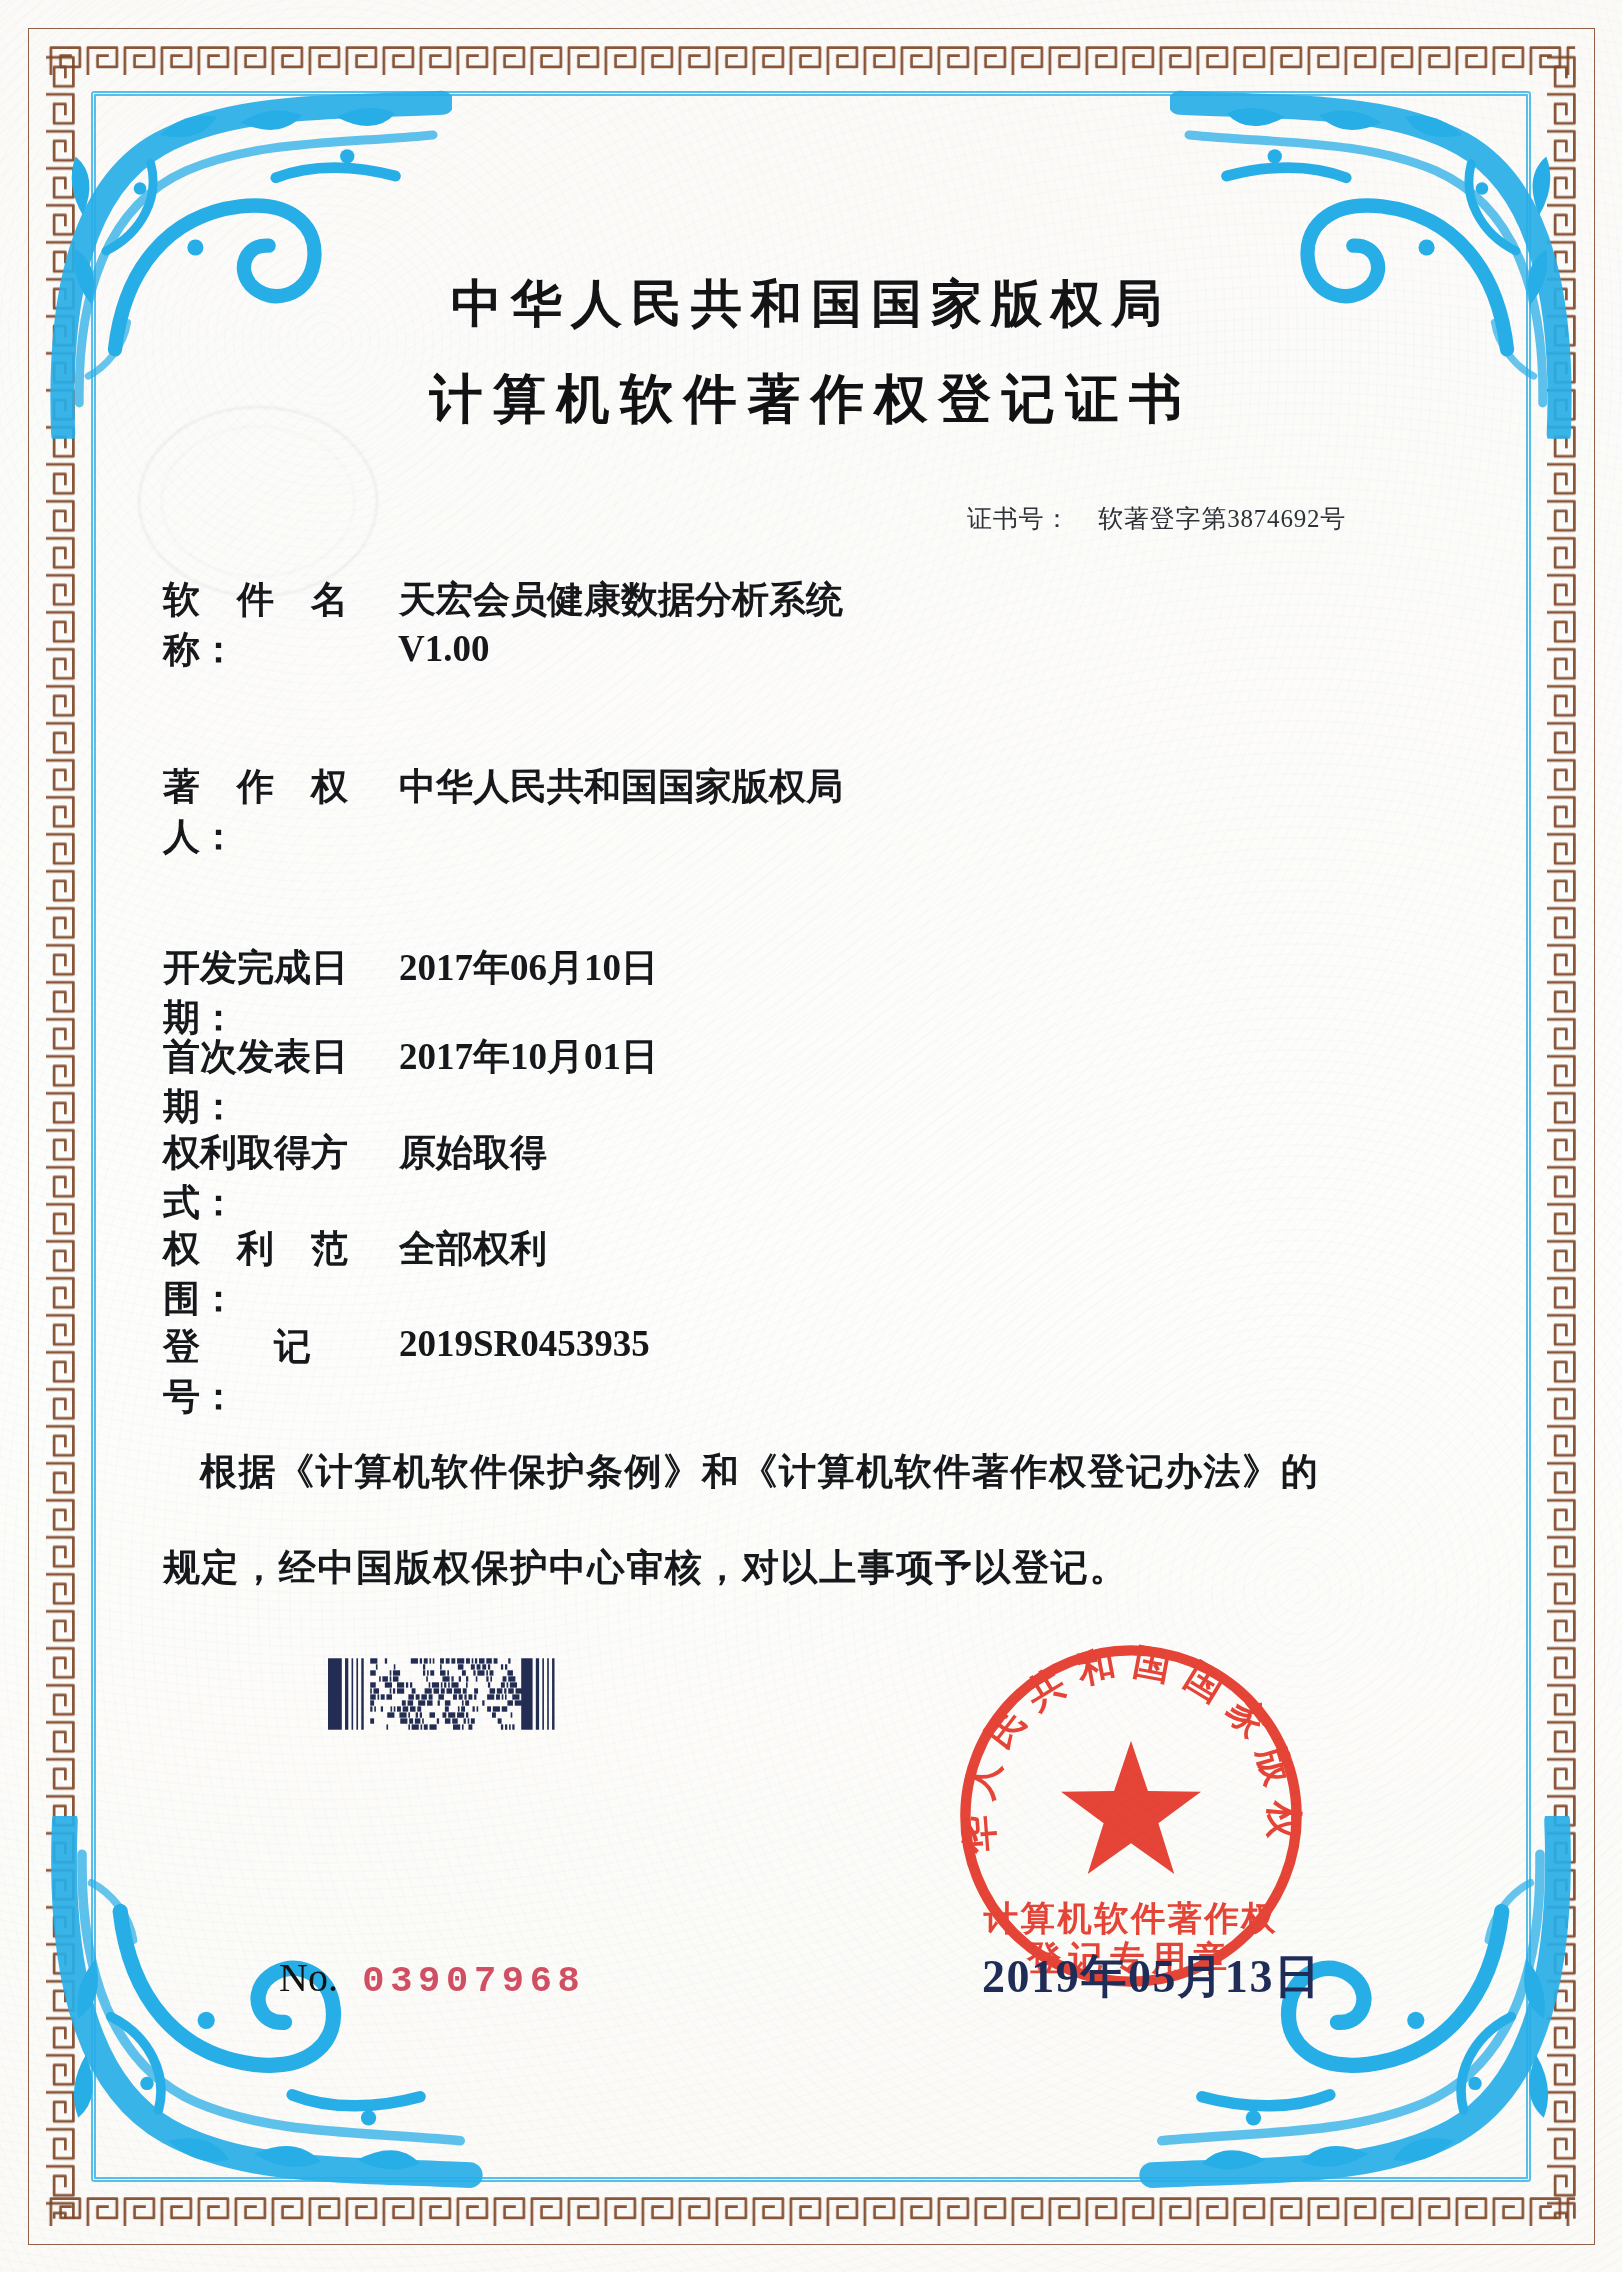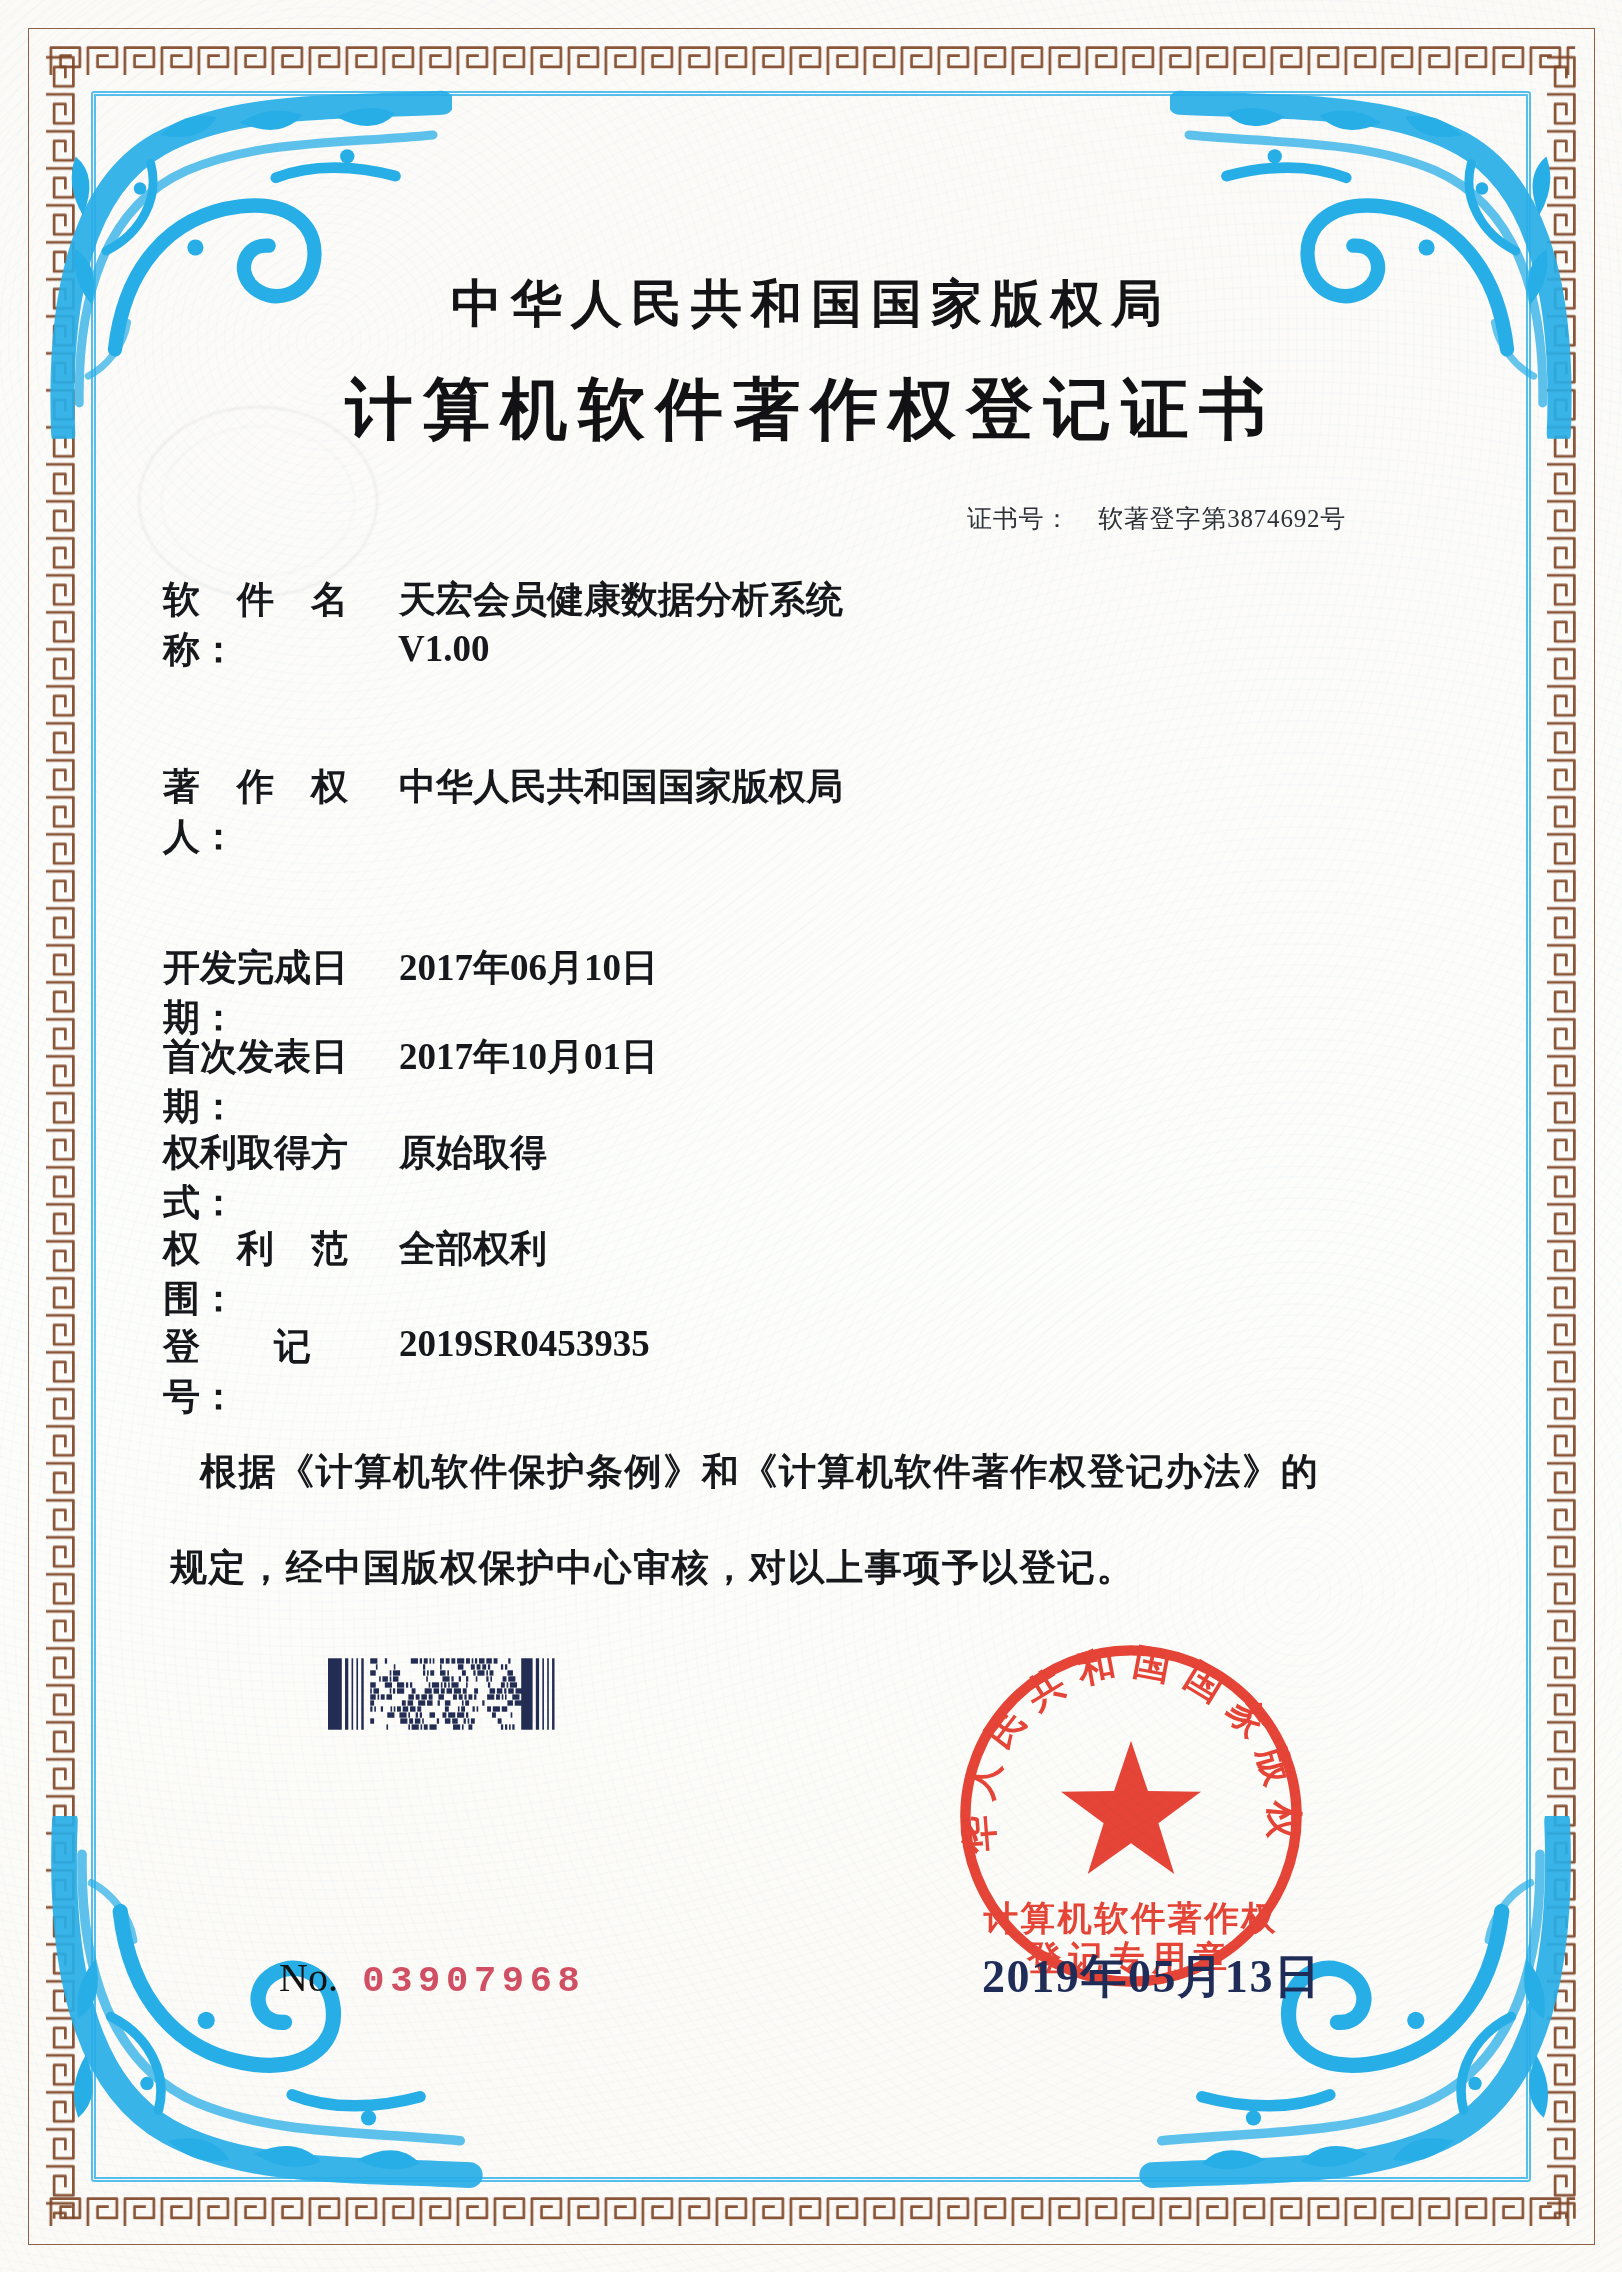--- a/index.html
+++ b/index.html
@@ -25,37 +25,37 @@
   .meander-left{left:42px;top:42px;width:37px;height:2188px;}
   .meander-right{left:1543px;top:42px;width:37px;height:2188px;}
   .rope{left:91px;top:91px;width:1440px;height:2091px;border:5.7px double #3ab5ea;box-sizing:border-box;opacity:.85;border-radius:3.3px;}
   .corner{position:absolute;width:406px;height:358px;color:#28aee7;}
   .corner.tl{left:46px;top:81px;}
   .corner.tr{right:46px;top:81px;transform:scaleX(-1);}
   .corner.bl{left:42px;bottom:75px;width:443px;height:382px;transform:scaleY(-1);}
   .corner.br{right:42px;bottom:75px;width:443px;height:382px;transform:scale(-1,-1);}
   
   .authority{left:0;top:270px;width:100%;text-align:center;font-size:51px;font-weight:700;letter-spacing:9px;color:#141416;}
-  .cert-title{left:0;top:364px;width:100%;text-align:center;font-size:67px;font-weight:700;letter-spacing:10.6px;color:#121214;}
+  .cert-title{left:0;top:364px;width:100%;text-align:center;font-size:53px;font-weight:700;letter-spacing:10.6px;color:#121214;}
   .cert-no{left:967px;top:502px;font-size:25px;color:#2e3138;letter-spacing:0.8px;}
   .cert-no .val{margin-left:28px;}
   .row{left:163px;width:1333px;font-size:37px;font-weight:600;color:#17181c;display:flex;}
   .row .lbl{width:213px;flex:0 0 213px;}
   .row .val{margin-left:23px;}
   .r1{top:575px;}
   .r1v2{left:398px;top:627px;font-size:37px;font-weight:600;color:#17181c;}
   .r2{top:762px;}
   .r3{top:943px;}
   .r4{top:1032px;}
   .r5{top:1128px;}
   .r6{top:1224px;}
   .r7{top:1322px;}
   .stmt{font-size:37px;font-weight:600;color:#17181c;letter-spacing:1.6px;}
   .stmt1{left:200px;top:1447px;}
-  .stmt2{left:163px;top:1543px;margin-left:7px;}
+  .stmt2{left:163px;top:1543px;}
   
   .barcode{left:328px;top:1658px;width:233px;height:72px;}
   
   .seal{left:931px;top:1616px;width:400px;height:400px;opacity:.94;mix-blend-mode:multiply;}
   .issue-date{left:982px;top:1946px;font-size:46px;font-weight:700;letter-spacing:1.6px;color:#1e2c57;}
   
   .serial{left:279px;top:1954px;font-size:40px;color:#121212;}
   .serial .num{font-family:"Liberation Mono","DejaVu Sans Mono",monospace;color:#d14f63;font-size:37px;letter-spacing:5.7px;margin-left:24.4px;font-weight:700;}
   
   .ghost{left:138px;top:406px;width:236px;height:187px;border:2.4px solid rgba(150,150,155,.14);border-radius:50%;filter:blur(1.2px);}

